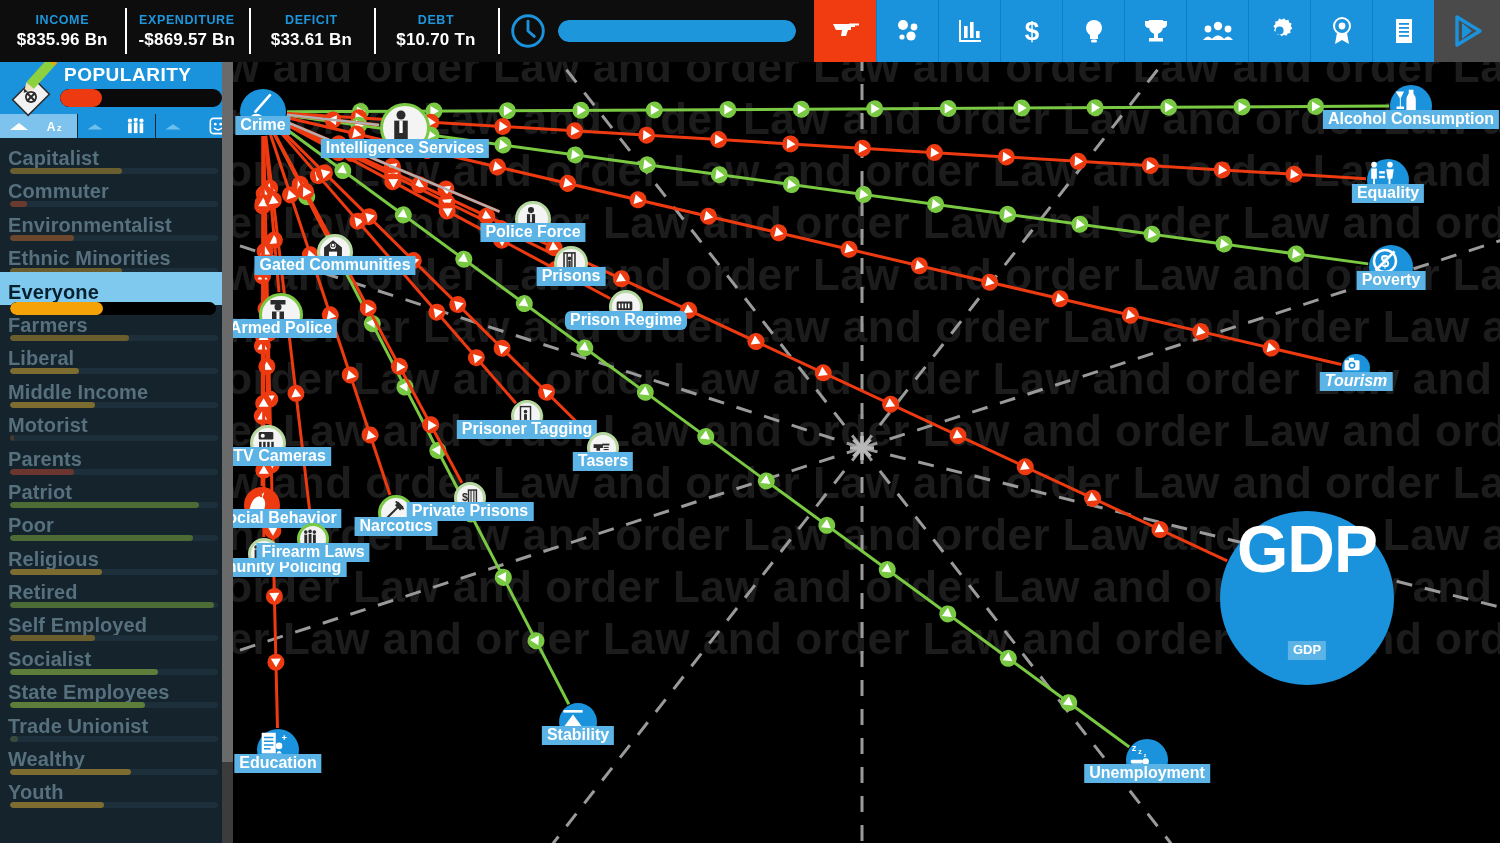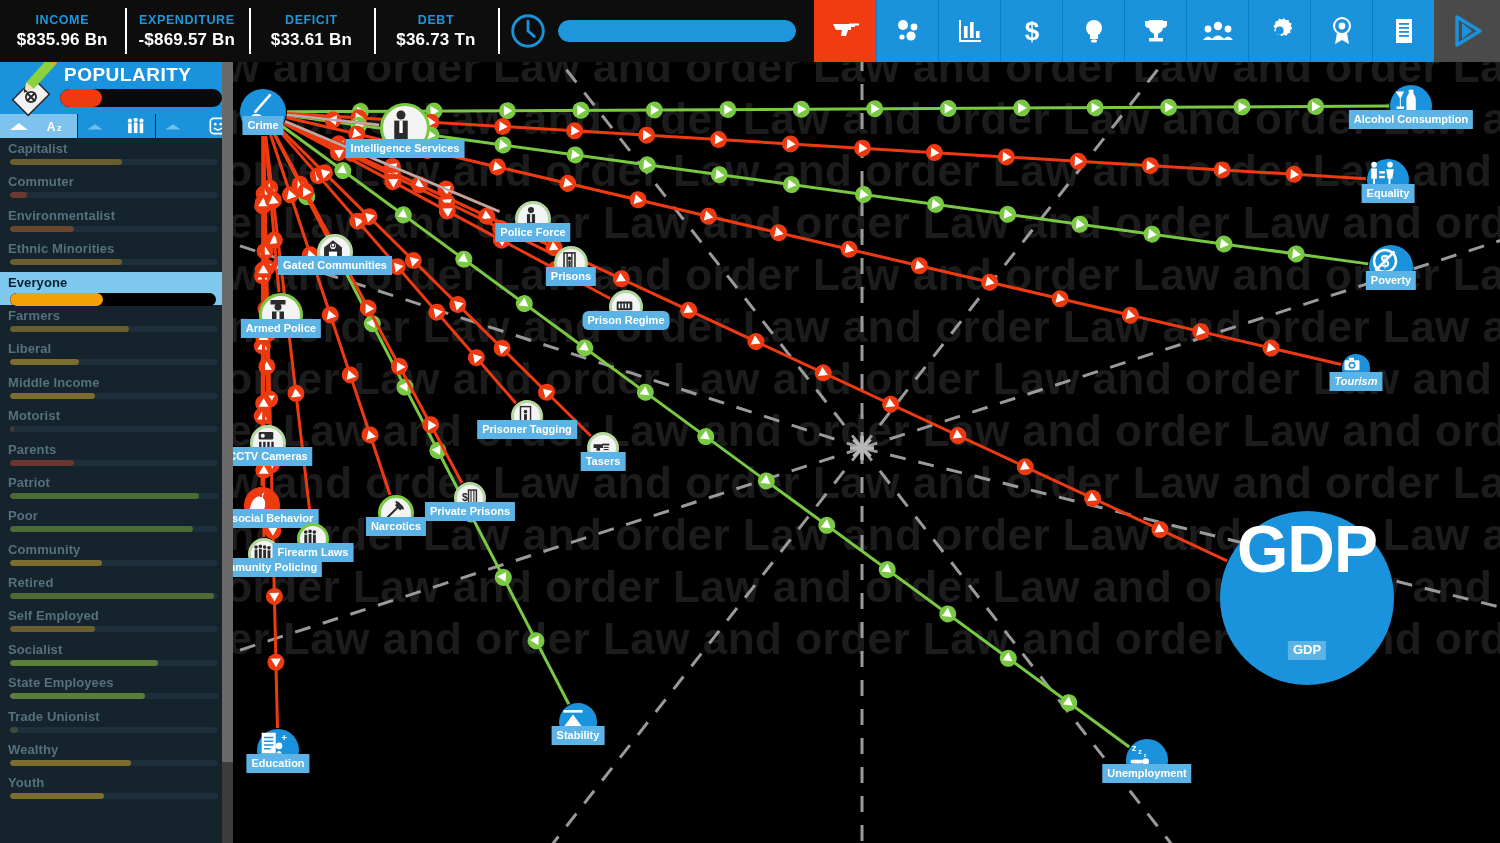--- a/index.html
+++ b/index.html
@@ -81,22 +81,22 @@
     background: #1b93dc; border-right: 1px solid #14232c;
     padding: 0 6px; cursor: pointer;
   }
   .sortbtn.active { background: #7ec3ee; }
   .sortbtn:last-child { border-right: none; }
 
   .grouplist { position: relative; height: 705px; overflow: hidden; }
   .grouprow { position: relative; height: 33.4px; padding: 0 8px; }
   .grouprow.selected { background: #7fc9ef; }
   .gname {
-    font-size: 13px; font-weight: bold; color: #56707d;
-    line-height: 20px; padding-top: 1px; letter-spacing: .1px;
+    font-size: 20px; font-weight: bold; color: #56707d;
+    line-height: 20px; padding-top: 10px; letter-spacing: .1px;
   }
   .grouprow.selected .gname { color: #06202e; }
   .gbar {
     position: relative; height: 6px; width: 208px; margin-left: 2px;
     background: #1d2f3a; border-radius: 3px; overflow: hidden;
   }
   .gbar-fill { height: 100%; border-radius: 3px; }
   .grouprow.selected .gbar { height: 13px; background: #000; border-radius: 7px; width: 206px; }
   .grouprow.selected .gbar-fill { background: #f5a209; border-radius: 7px; }
 
@@ -125,21 +125,21 @@
     width: 100%; height: 100%; border-radius: 50%;
     display: flex; align-items: center; justify-content: center;
     position: relative;
   }
   .ncircle.blue { background: #1b93dc; }
   .ncircle.white { background: #f4f4f4; border: 3px solid #7ac943; }
   .ncircle.whiteg { background: #f4f4f4; border: 3px solid #b5d8a0; }
   .ncircle.red { background: #ee3a10; }
   .nlabel {
     position: absolute; left: 50%; transform: translateX(-50%);
-    background: #5bb4e5; color: #ffffff; font-size: 11px; font-weight: bold;
+    background: #5bb4e5; color: #ffffff; font-size: 16px; font-weight: bold;
     padding: 1px 5px 2px; white-space: nowrap; line-height: 16px;
   }
   .gdp-node {
     position: absolute; transform: translate(-50%,-50%);
     width: 175px; height: 175px; border-radius: 50%; background: #1b93dc;
     display: flex; justify-content: center;
   }
   .gdp-text { color: #fff; font-size: 66px; font-weight: bold; letter-spacing: -1px; }
 </style>
 </head>
@@ -156,21 +156,21 @@
     <div class="stat">
       <div class="stat-label">EXPENDITURE</div>
       <div class="stat-value">-$869.57 Bn</div>
     </div>
     <div class="stat">
       <div class="stat-label">DEFICIT</div>
       <div class="stat-value">$33.61 Bn</div>
     </div>
     <div class="stat">
       <div class="stat-label">DEBT</div>
-      <div class="stat-value">$36.73 Tn</div>
+      <div class="stat-value">$10.70 Tn</div>
     </div>
 
     <div class="turnwrap">
       <svg class="clock-icon" viewBox="0 0 40 40">
         <circle cx="20" cy="20" r="17" fill="none" stroke="#1b93dc" stroke-width="3.2"></circle>
         <path d="M20 9 L20 20 L27 26" fill="none" stroke="#1b93dc" stroke-width="3.2" stroke-linecap="round" stroke-linejoin="round"></path>
       </svg>
       <div class="turnbar">
         <div class="turnbar-fill" id="turnfill" style="width: 100%;"></div>
       </div>
@@ -390,21 +390,21 @@
             <div class="gbar-fill" style="width: 91%; background: rgb(76, 107, 53);"></div>
           </div>
         </div>
         <div class="grouprow">
           <div class="gname">Poor</div>
           <div class="gbar">
             <div class="gbar-fill" style="width: 88%; background: rgb(76, 107, 53);"></div>
           </div>
         </div>
         <div class="grouprow">
-          <div class="gname">Community</div>
+          <div class="gname">Religious</div>
           <div class="gbar">
             <div class="gbar-fill" style="width: 44%; background: rgb(125, 108, 47);"></div>
           </div>
         </div>
         <div class="grouprow">
           <div class="gname">Retired</div>
           <div class="gbar">
             <div class="gbar-fill" style="width: 98%; background: rgb(76, 107, 53);"></div>
           </div>
         </div>

